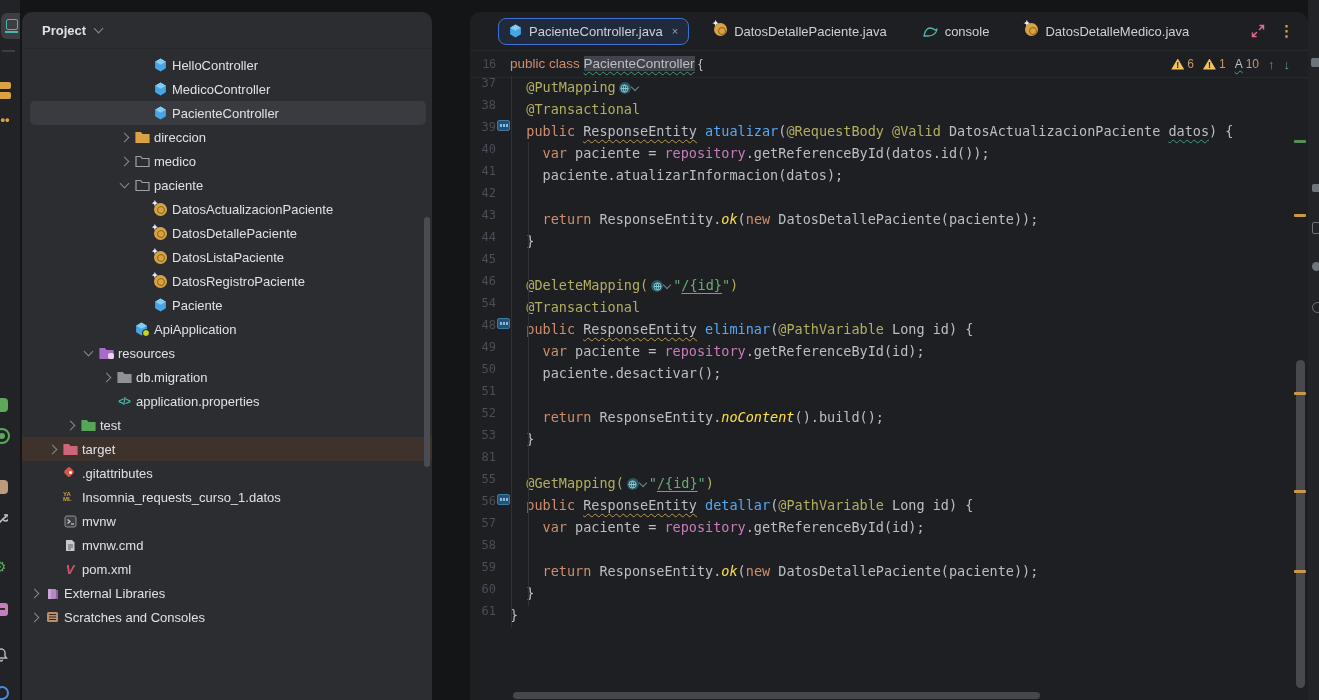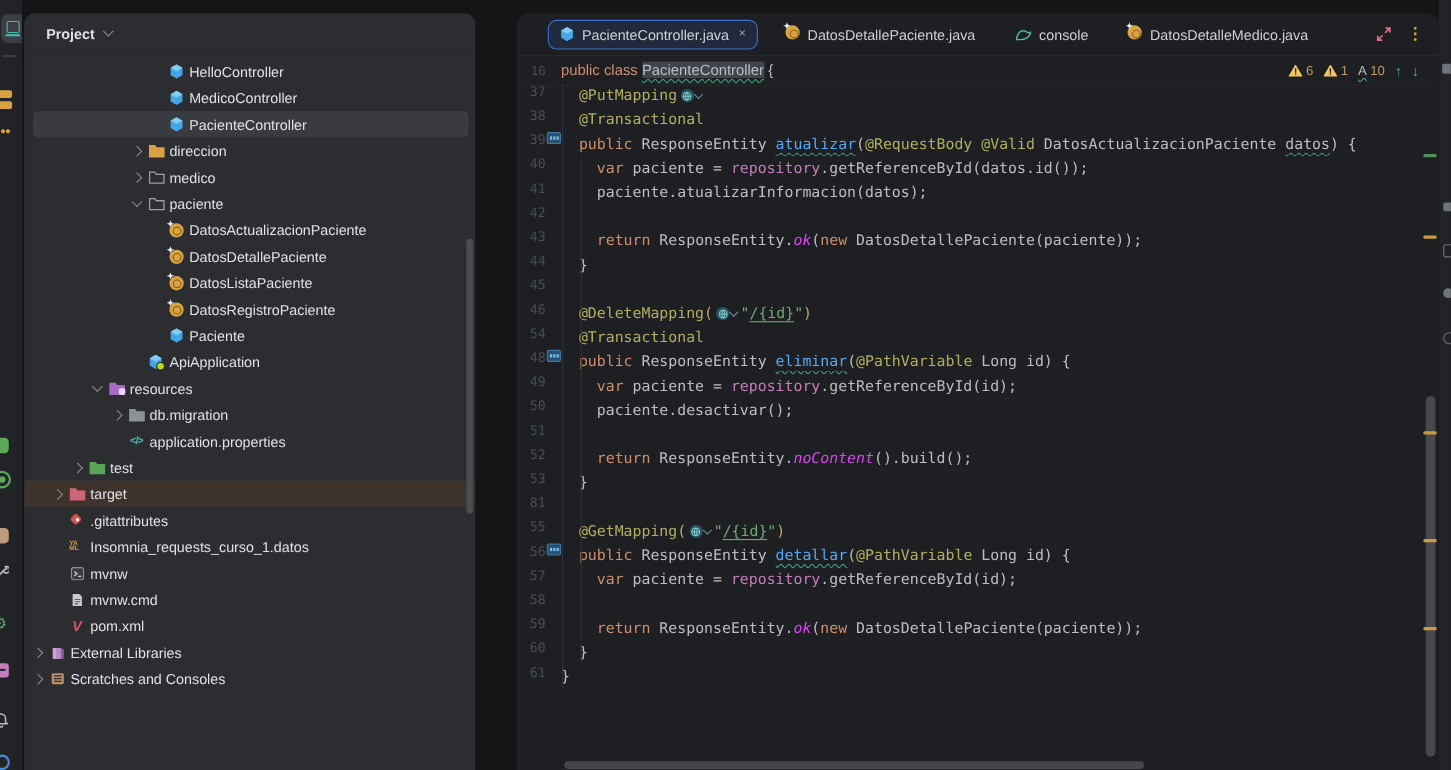--- a/index.html
+++ b/index.html
@@ -52,23 +52,23 @@
   
   #code{position:absolute;top:64px;left:0;right:14px;font-family:"DejaVu Sans Mono",monospace;}
   .cl{height:22px;display:flex;align-items:flex-start;}
   .lnum{width:24px;flex:0 0 24px;text-align:right;color:#494E57;font-size:12px;padding-left:2px;}
   .gut{width:13px;flex:0 0 13px;margin-left:1px;display:flex;justify-content:center;align-items:center;}
   .api-ico{width:12px;height:9px;border-radius:2px;background:#295070;border:1px solid #3E79A8;display:flex;gap:1px;justify-content:center;align-items:center;}
   .api-ico i{width:2px;height:3px;background:#7CC0EC;display:block;}
   .ct{white-space:pre;font-size:13.5px;line-height:22px;}
   .tk-k{color:#CF8E6D;} .tk-a{color:#B3AE60;} .tk-s{color:#6AAB73;}
   .tk-su{color:#6AAB73;text-decoration:underline;text-underline-offset:3px;text-decoration-thickness:1px;}
-  .tk-p{color:#BCBEC4;} .tk-f{color:#C77DBB;} .tk-i{color:#d946ef;font-style:italic;}
-  .tk-mu{color:#56A8F5;text-decoration:underline;text-decoration-style:wavy;text-decoration-color:#3E9E7E;text-underline-offset:3px;text-decoration-thickness:1px;}
-  .tk-pw{color:#BCBEC4;text-decoration-style:wavy;text-decoration-color:#B89B4E;text-underline-offset:3px;text-decoration-thickness:1px;margin-top:48px;}
+  .tk-p{color:#BCBEC4;} .tk-f{color:#C77DBB;} .tk-i{color:#fde047;font-style:italic;}
+  .tk-mu{color:#56A8F5;text-decoration-style:wavy;text-decoration-color:#3E9E7E;text-underline-offset:3px;text-decoration-thickness:1px;}
+  .tk-pw{color:#BCBEC4;text-decoration:underline;text-decoration-style:wavy;text-decoration-color:#B89B4E;text-underline-offset:3px;text-decoration-thickness:1px;margin-top:48px;}
   .tk-pu{color:#BCBEC4;text-decoration:underline;text-decoration-style:wavy;text-decoration-color:#3E9E7E;text-underline-offset:3px;text-decoration-thickness:1px;}
   .tk-hl{color:#BCBEC4;background:#41444A;text-decoration:underline;text-decoration-style:wavy;text-decoration-color:#3E9E7E;text-underline-offset:3px;text-decoration-thickness:1px;}
   .globe{display:inline-flex;align-items:center;gap:1px;margin:0 3px;vertical-align:middle;}
   .globe .gb{width:12px;height:12px;border-radius:50%;background:#27565E;display:inline-flex;align-items:center;justify-content:center;}
   .globe .gchev{width:5px;height:5px;border-right:1.4px solid #6F8A8E;border-bottom:1.4px solid #6F8A8E;transform:rotate(45deg);margin-top:-2px;}
   .iguide{position:absolute;width:1px;background:#2F3136;}
   
   #v-thumb{position:absolute;right:3px;top:348px;width:9px;height:328px;border-radius:5px;background:#47494E;}
   .mark{position:absolute;right:2px;width:12px;height:3px;border-radius:1px;}
   #h-thumb{position:absolute;left:43px;bottom:1px;width:527px;height:7px;border-radius:4px;background:#45474A;}

